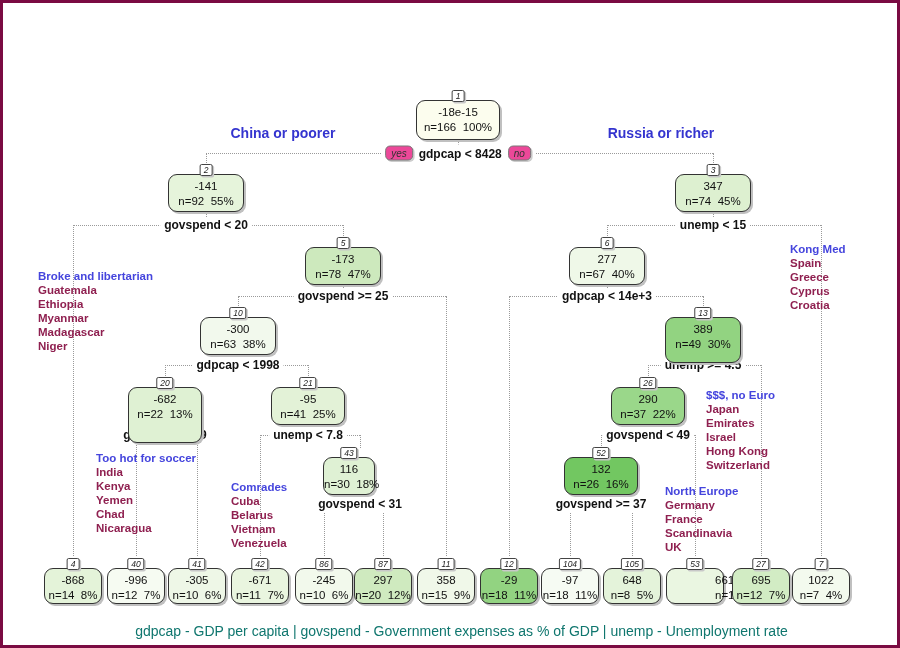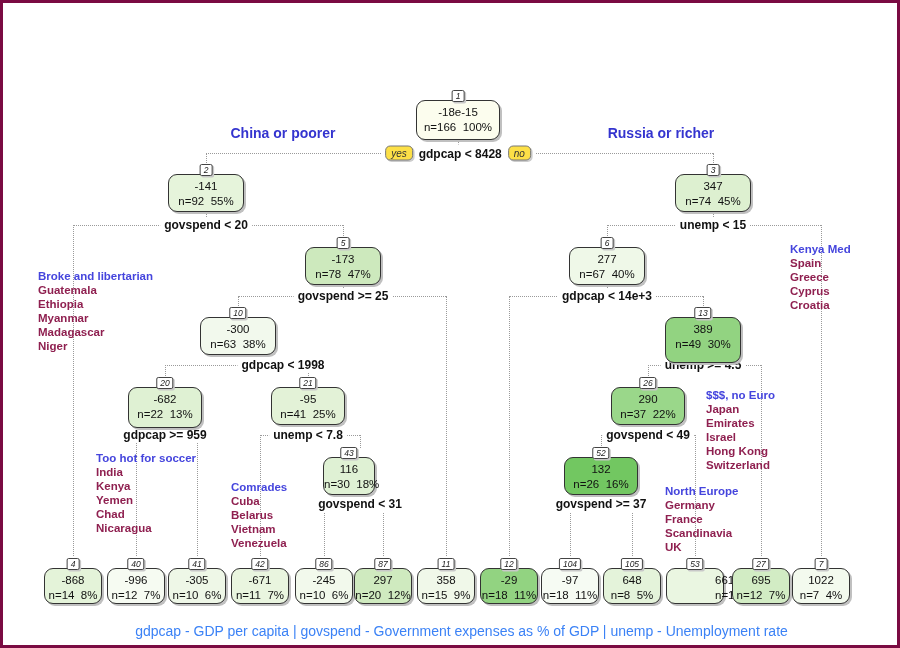--- a/index.html
+++ b/index.html
@@ -2,37 +2,37 @@
 <html><head>
 <meta charset="utf-8">
 <style>
   html,body{margin:0;padding:0;background:#e8e8e8;}
   .stage{position:relative;width:900px;height:648px;background:#ffffff;
     border:3px solid #7a0b42;box-sizing:border-box;overflow:hidden;
     font-family:"Liberation Sans",sans-serif;}
   .title{position:absolute;top:30px;left:0;right:0;text-align:center;
     font-size:25px;font-weight:bold;color:#8b0e4e;}
   .footer{position:absolute;top:620px;left:0;right:0;text-align:center;
-    font-size:14px;color:#3b82f6;padding-left:23px;}
+    font-size:14px;color:#0f766e;padding-left:23px;}
   .edge{position:absolute;}
   .edge.h{border-top:1px dotted #9a9a9a;height:0;}
   .edge.v{border-left:1px dotted #9a9a9a;width:0;}
   .node{position:absolute;border:1px solid #333;border-radius:9px;
     box-shadow:2px 2px 0 #c0c0c0;text-align:center;color:#111;
     font-size:11.5px;line-height:15px;padding-top:4px;box-sizing:border-box;}
   .node-n{white-space:pre;}
   .node-id{position:absolute;top:-11px;left:50%;transform:translateX(-50%);
     font-style:italic;font-size:8.5px;line-height:10px;background:#fff;
     border:1px solid #444;border-radius:2px;padding:0 3px;
     box-shadow:1.5px 1.5px 0 #c8c8c8;color:#222;}
   .split{position:absolute;transform:translate(-50%,-50%);display:flex;
     align-items:center;gap:6px;font-weight:bold;font-size:12px;color:#111;
     background:#fff;padding:1px 4px;white-space:nowrap;}
   .yesno{font-style:italic;font-weight:normal;font-size:10px;color:#333;
-    border:1px solid #777;border-radius:5px;padding:0 5px;background:#fde047;
+    border:1px solid #777;border-radius:5px;padding:0 5px;background:#ec4899;
     box-shadow:1.5px 1.5px 0 #ccc;line-height:13px;}
   .hdr{position:absolute;transform:translateX(-50%);font-size:14px;
     font-weight:bold;color:#3434cf;white-space:nowrap;}
   .ann{position:absolute;font-size:11.5px;font-weight:bold;line-height:14px;
     color:#8f2050;white-space:nowrap;}
   .ann-title{color:#4545dd;}
 </style>
 </head>
 <body>
 
@@ -96,21 +96,21 @@
       </div>
       <div class="split" style="left: 710px; top: 222px;">
         <span>unemp &lt; 15</span>
       </div>
       <div class="split" style="left: 340px; top: 293px;">
         <span>govspend &gt;= 25</span>
       </div>
       <div class="split" style="left: 604px; top: 293px;">
         <span>gdpcap &lt; 14e+3</span>
       </div>
-      <div class="split" style="left: 235px; top: 362px; margin-left: 45px;">
+      <div class="split" style="left: 235px; top: 362px;">
         <span>gdpcap &lt; 1998</span>
       </div>
       <div class="split" style="left: 700px; top: 362px;">
         <span>unemp &gt;= 4.5</span>
       </div>
       <div class="split" style="left: 162px; top: 432px;">
         <span>gdpcap &gt;= 959</span>
       </div>
       <div class="split" style="left: 305px; top: 432px;">
         <span>unemp &lt; 7.8</span>
@@ -152,21 +152,21 @@
       <div class="node" style="left: 197px; top: 314px; width: 76px; height: 38px; background: rgb(242, 249, 237);">
         <div class="node-id">10</div>
         <div class="node-value">-300</div>
         <div class="node-n">n=63  38%</div>
       </div>
       <div class="node" style="left: 662px; top: 314px; width: 76px; height: 46px; background: rgb(146, 211, 129);">
         <div class="node-id">13</div>
         <div class="node-value">389</div>
         <div class="node-n">n=49  30%</div>
       </div>
-      <div class="node" style="left: 125px; top: 384px; width: 74px; height: 41px; background: rgb(223, 241, 211);">
+      <div class="node" style="left: 125px; top: 384px; width: 74px; height: 56px; background: rgb(223, 241, 211);">
         <div class="node-id">20</div>
         <div class="node-value">-682</div>
         <div class="node-n">n=22  13%</div>
       </div>
       <div class="node" style="left: 268px; top: 384px; width: 74px; height: 38px; background: rgb(227, 242, 215);">
         <div class="node-id">21</div>
         <div class="node-value">-95</div>
         <div class="node-n">n=41  25%</div>
       </div>
       <div class="node" style="left: 608px; top: 384px; width: 74px; height: 38px; background: rgb(154, 215, 138);">
@@ -268,21 +268,21 @@
         <div>Nicaragua</div>
       </div>
       <div class="ann" style="left: 228px; top: 477px;">
         <div class="ann-title">Comrades</div>
         <div>Cuba</div>
         <div>Belarus</div>
         <div>Vietnam</div>
         <div>Venezuela</div>
       </div>
       <div class="ann" style="left: 787px; top: 239px;">
-        <div class="ann-title">Kenya Med</div>
+        <div class="ann-title">Kong Med</div>
         <div>Spain</div>
         <div>Greece</div>
         <div>Cyprus</div>
         <div>Croatia</div>
       </div>
       <div class="ann" style="left: 703px; top: 385px;">
         <div class="ann-title">$$$, no Euro</div>
         <div>Japan</div>
         <div>Emirates</div>
         <div>Israel</div>

